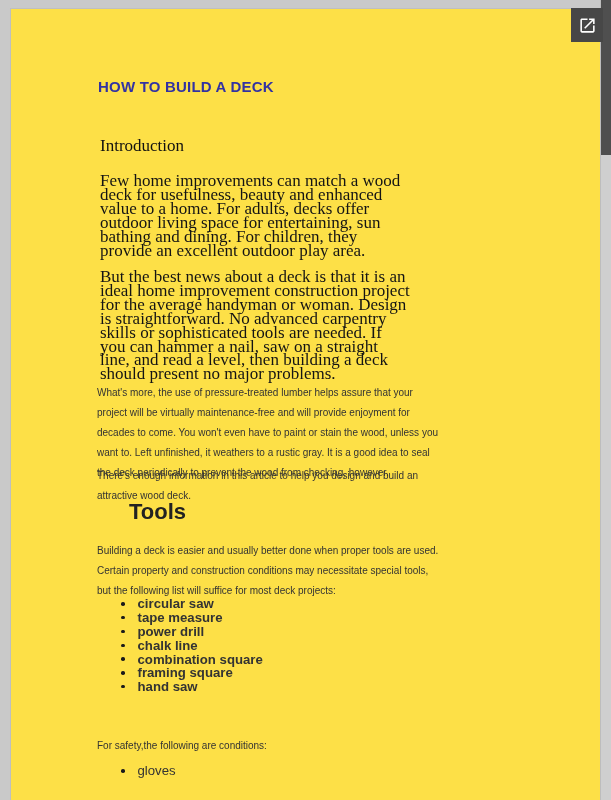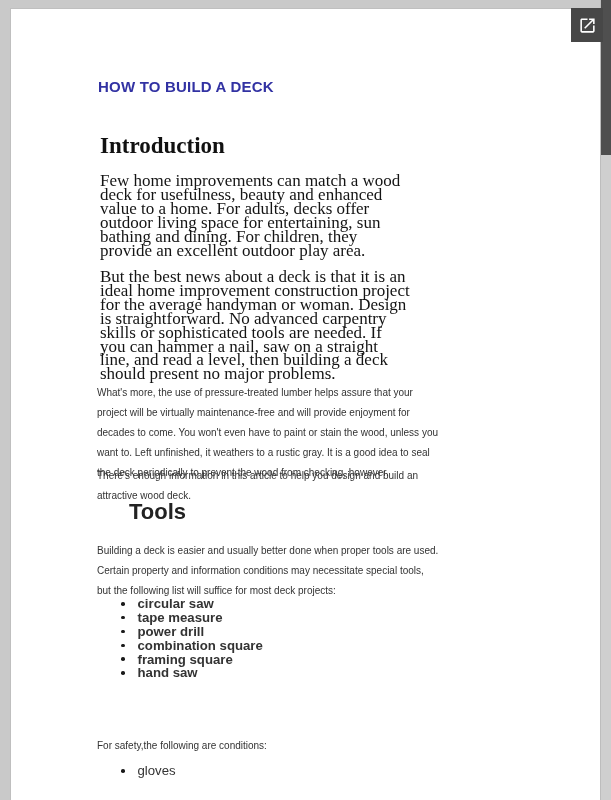--- a/index.html
+++ b/index.html
@@ -6,34 +6,34 @@
   body {
     width:611px; height:800px;
     background:#c9c9c9;
     position:relative;
     overflow:hidden;
     font-family:"Liberation Sans", sans-serif;
   }
   .page {
     position:absolute; left:10px; top:8px;
     width:591px; height:792px;
-    background:#ffffff;
+    background:#fde047;
     box-shadow: inset 1px 1px 0 #bfbfbf;
   }
   .doc-title {
     position:absolute; left:88px; top:71px;
     font-size:15px; font-weight:bold; line-height:16px;
     letter-spacing:0.2px;
     color:#3232a3;
     white-space:nowrap;
   }
   .serif-heading {
     position:absolute; left:90px; top:125px;
     font-family:"Liberation Serif", serif;
-    font-size:23px; font-weight:bold; line-height:26px;
+    font-size:17px; font-weight:normal; line-height:26px;
     color:#111111; white-space:nowrap;
   }
   .serif-para {
     position:absolute; left:90px; width:350px;
     font-family:"Liberation Serif", serif;
     font-size:17px; line-height:13.9px;
     color:#141414;
     white-space:pre-line;
   }
   .serif-para.p1 { top:166px; }
@@ -118,35 +118,39 @@
 decades to come. You won't even have to paint or stain the wood, unless you
 want to. Left unfinished, it weathers to a rustic gray. It is a good idea to seal
 the deck periodically to prevent the wood from checking, however.</div>
 
   <div class="sans-para enough">There's enough information in this article to help you design and build an
 attractive wood deck.</div>
 
   <div class="sans-heading">Tools</div>
 
   <div class="sans-para building">Building a deck is easier and usually better done when proper tools are used.
-Certain property and information conditions may necessitate special tools,
+Certain property and construction conditions may necessitate special tools,
 but the following list will suffice for most deck projects:</div>
 
   <div class="bullet-list tools">
       <div class="bullet-row">
         <span class="dot"></span>
         <span>circular saw</span>
       </div>
       <div class="bullet-row">
         <span class="dot"></span>
         <span>tape measure</span>
       </div>
       <div class="bullet-row">
         <span class="dot"></span>
         <span>power drill</span>
+      </div>
+      <div class="bullet-row">
+        <span class="dot"></span>
+        <span>chalk line</span>
       </div>
       <div class="bullet-row">
         <span class="dot"></span>
         <span>combination square</span>
       </div>
       <div class="bullet-row">
         <span class="dot"></span>
         <span>framing square</span>
       </div>
       <div class="bullet-row">

